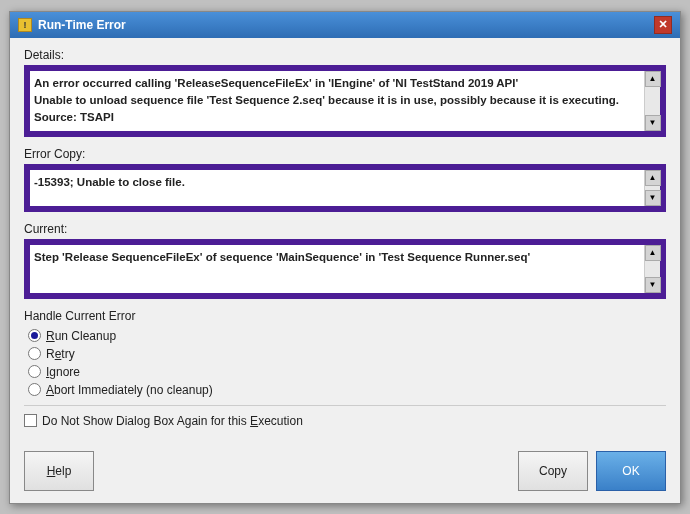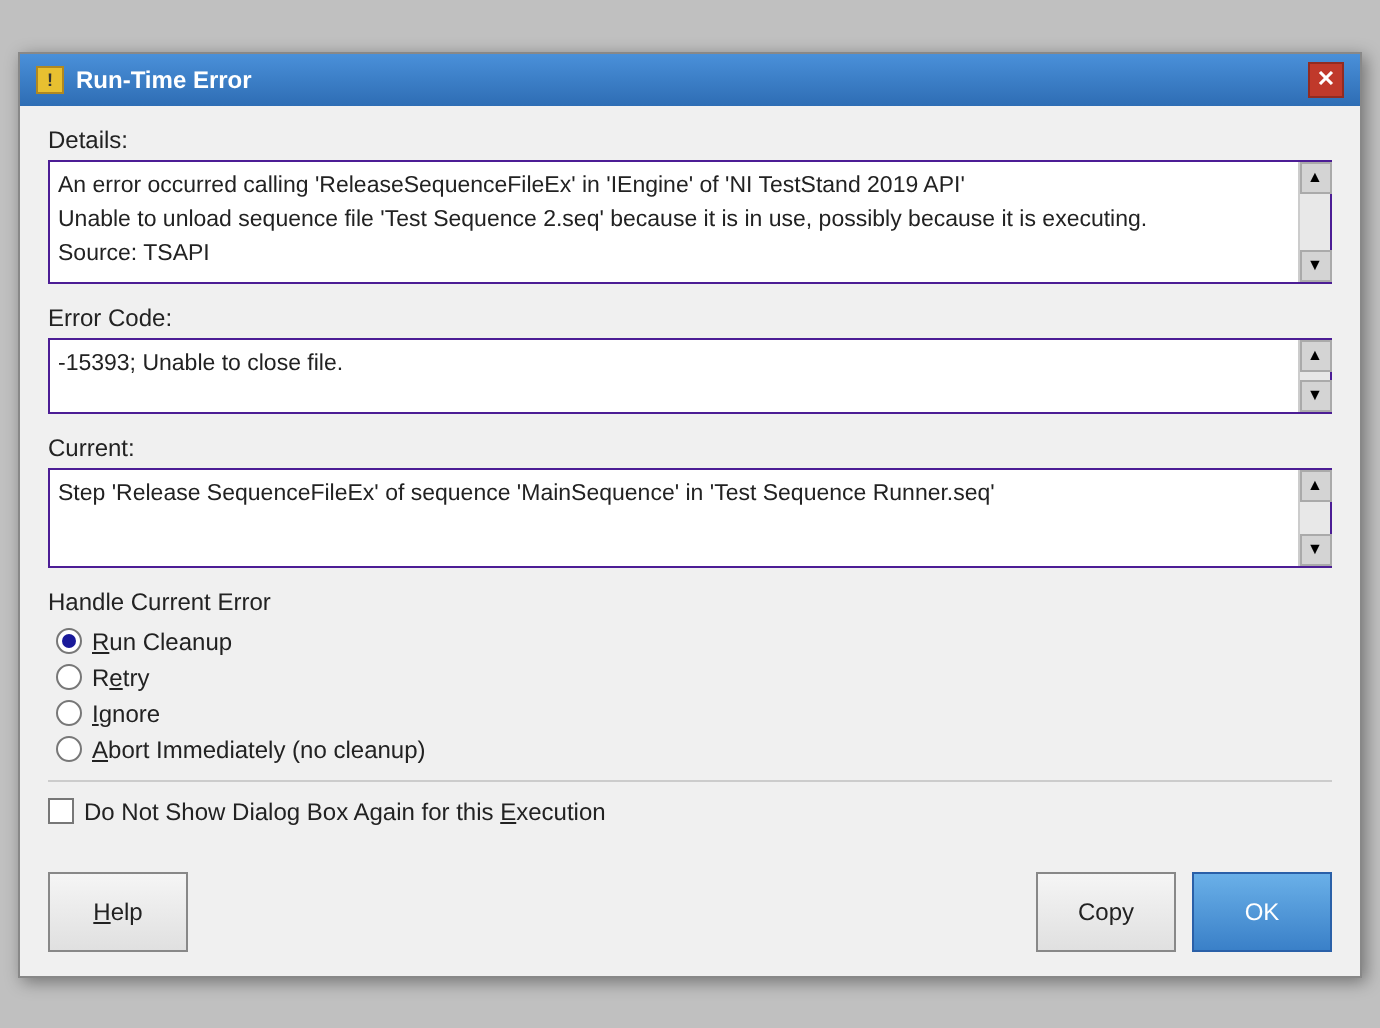--- a/index.html
+++ b/index.html
@@ -79,24 +79,25 @@
       padding: 10px 14px 10px 14px;
     }
 
     .section-label {
       font-size: 12px;
       color: #222;
       margin-bottom: 3px;
     }
 
     .text-area-container {
-      border: 1px solid #4c1d95;
+      border: 6px solid #4c1d95;
       background: white;
       position: relative;
       margin-bottom: 10px;
+      font-weight: bold;
     }
 
     .text-area-inner {
       padding: 4px 20px 4px 4px;
       min-height: 60px;
       font-size: 11.5px;
       line-height: 1.5;
       color: #222;
       overflow: hidden;
     }
@@ -277,21 +278,21 @@
         </div>
         <div class="scrollbar-v">
           <div class="scroll-arrow">▲</div>
           <div class="scroll-track"></div>
           <div class="scroll-arrow">▼</div>
         </div>
       </div>
     </div>
 
     <div>
-      <div class="section-label">Error Code:</div>
+      <div class="section-label">Error Copy:</div>
       <div class="text-area-container">
         <div class="text-area-inner short">-15393; Unable to close file.</div>
         <div class="scrollbar-v">
           <div class="scroll-arrow">▲</div>
           <div class="scroll-track"></div>
           <div class="scroll-arrow">▼</div>
         </div>
       </div>
     </div>
 

